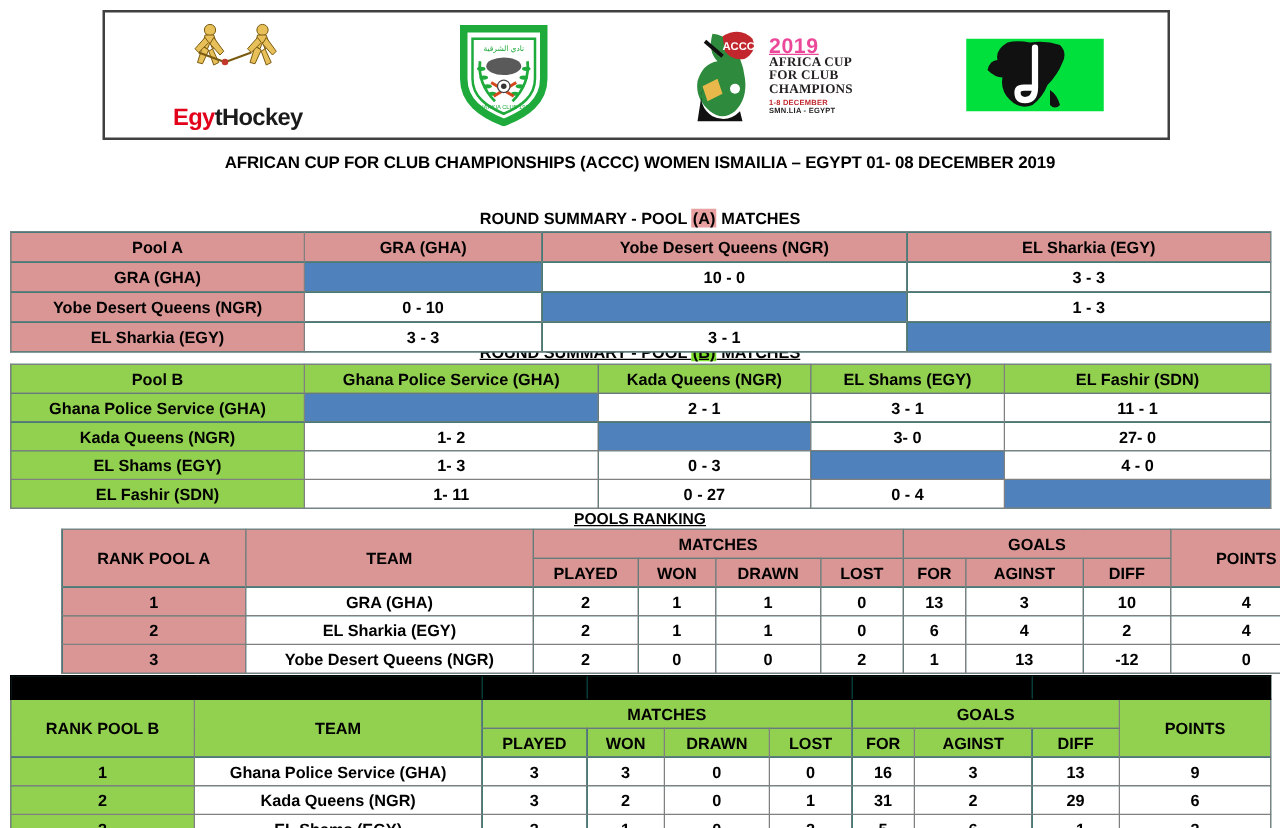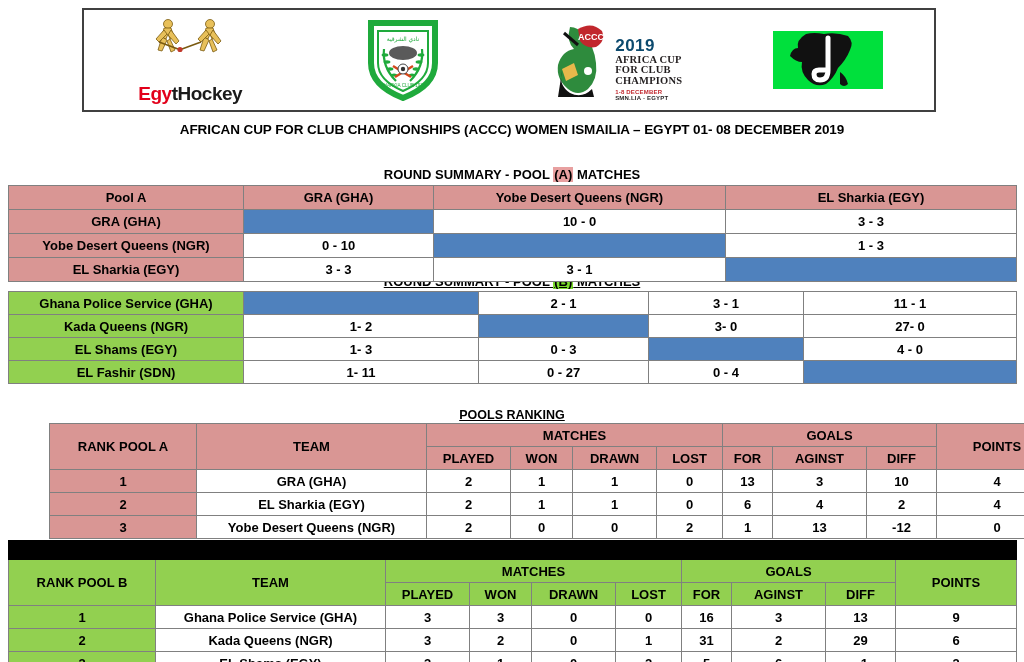--- a/index.html
+++ b/index.html
@@ -41,24 +41,24 @@
   .egy-word {
     font-size: 19px;
     font-weight: bold;
     letter-spacing: -0.5px;
     margin-top: 18px;
   }
   .egy-word .red { color: #e2001a; }
   .egy-word .blk { color: #1a1a1a; }
 
   
-  .accc-wrap { display: flex; align-items: flex-end; gap: 7px; }
+  .accc-wrap { display: flex; align-items: center; gap: 7px; }
   .accc-text { line-height: 1.02; }
   .accc-year {
-    font-size: 17px; font-weight: bold; color: #0c4a6e; letter-spacing: 0.5px;
+    font-size: 17px; font-weight: bold; color: #ec4899; letter-spacing: 0.5px; text-decoration: underline;
   }
   .accc-line {
     font-size: 10.5px; font-weight: bold; color: #231f20; letter-spacing: 0.2px; font-family: Liberation Serif, serif;
   }
   .accc-small {
     font-size: 6px; font-weight: bold; color: #c1272d; letter-spacing: 0.2px;
     margin-top: 2px;
   }
   .accc-small2 {
     font-size: 6px; font-weight: bold; color: #231f20; letter-spacing: 0.2px;
@@ -269,20 +269,27 @@
 <table id="pool-b-table">
   <colgroup>
       <col style="width:235px">
       <col style="width:235px">
       <col style="width:170px">
       <col style="width:155px">
       <col style="width:213px">
     </colgroup>
   <tbody id="pool-b-body">
       <tr>
+        <td class="c-green">Pool B</td>
+        <td class="c-green">Ghana Police Service (GHA)</td>
+        <td class="c-green">Kada Queens (NGR)</td>
+        <td class="c-green">EL Shams (EGY)</td>
+        <td class="c-green">EL Fashir (SDN)</td>
+      </tr>
+      <tr>
         <td class="c-green">Ghana Police Service (GHA)</td>
         <td class="c-blue"></td>
         <td class="c-white">2 - 1</td>
         <td class="c-white">3 - 1</td>
         <td class="c-white">11 - 1</td>
       </tr>
       <tr>
         <td class="c-green">Kada Queens (NGR)</td>
         <td class="c-white">1- 2</td>
         <td class="c-blue"></td>

